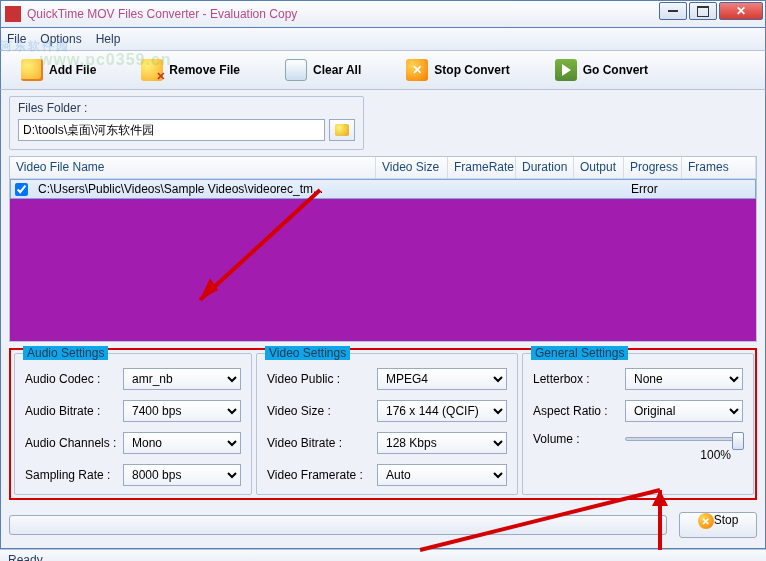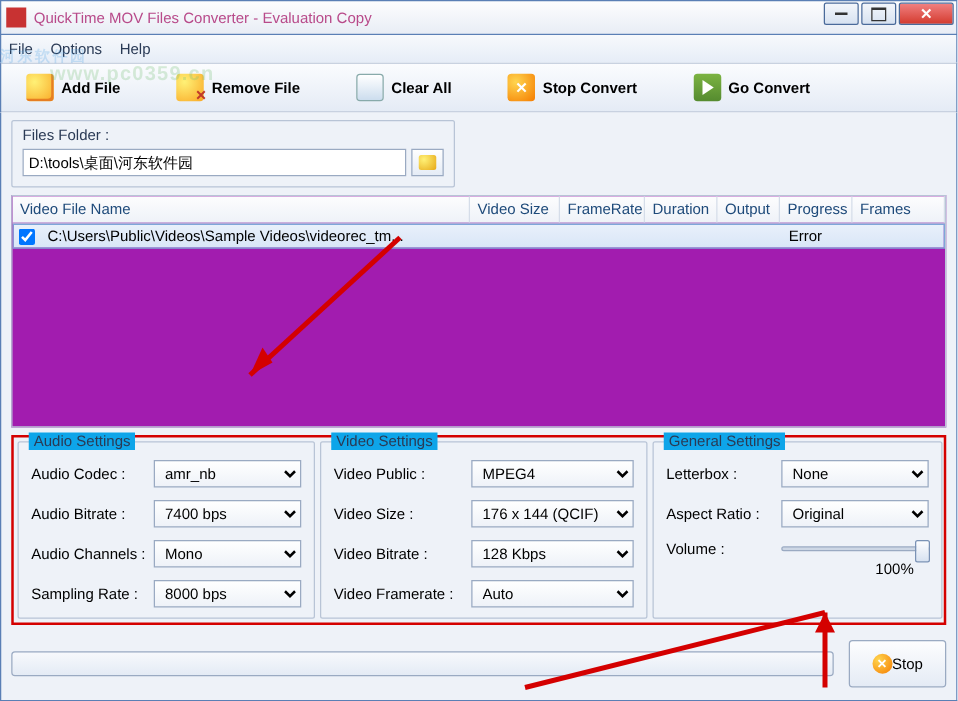--- a/index.html
+++ b/index.html
@@ -64,21 +64,21 @@
 .videoset .setrow label { width: 104px; }
 .videoset .setrow select { width: 130px; }
 .genset { flex: 1; }
 .genset .setrow label { width: 86px; }
 .slider { flex: 1; height: 4px; background: #cdd7e5; position: relative; border: 1px solid #9aaac2; border-radius: 2px; }
 .slider::after { content: ""; position: absolute; right: -2px; top: -6px; width: 10px; height: 16px; background: linear-gradient(#fdfdfe, #d7e2f1); border: 1px solid #7a92b5; border-radius: 2px; }
 .volpct { text-align: right; margin-top: 2px; padding-right: 12px; }
 
 .progrow { display: flex; align-items: center; gap: 12px; padding: 4px 0 10px 0; }
 .progbar { flex: 1; height: 20px; border: 1px solid #9aaac2; border-radius: 3px; background: linear-gradient(#f7f9fc, #e4ebf5); }
-.stopbtn { width: 78px; height: 38px; border: 1px solid #9aaac2; border-radius: 3px; background: linear-gradient(#fdfdfe, #e4ebf5); display: flex; align-items: center; justify-content: center; gap: 0; }
+.stopbtn { width: 78px; height: 26px; border: 1px solid #9aaac2; border-radius: 3px; background: linear-gradient(#fdfdfe, #e4ebf5); display: flex; align-items: flex-start; justify-content: center; gap: 0; }
 .stopbtn .sic { width: 16px; height: 16px; border-radius: 50%; background: radial-gradient(circle at 30% 30%, #ffd54f, #f57c00); position: relative; }
 .stopbtn .sic::after { content: "✕"; position: absolute; inset: 0; display: flex; align-items: center; justify-content: center; color: #fff; font-size: 10px; font-weight: bold; }
 
 .statusbar { height: 22px; border-top: 1px solid #b8c4d6; background: linear-gradient(#f7f9fc, #e4ebf5); padding: 3px 8px; color: #2a3a55; }
 
 .arrow { position: absolute; pointer-events: none; z-index: 60; }
 .arrow svg line { stroke: #d40000; stroke-width: 4; }
 .arrow svg polygon { fill: #d40000; }
 </style>
 </head>

